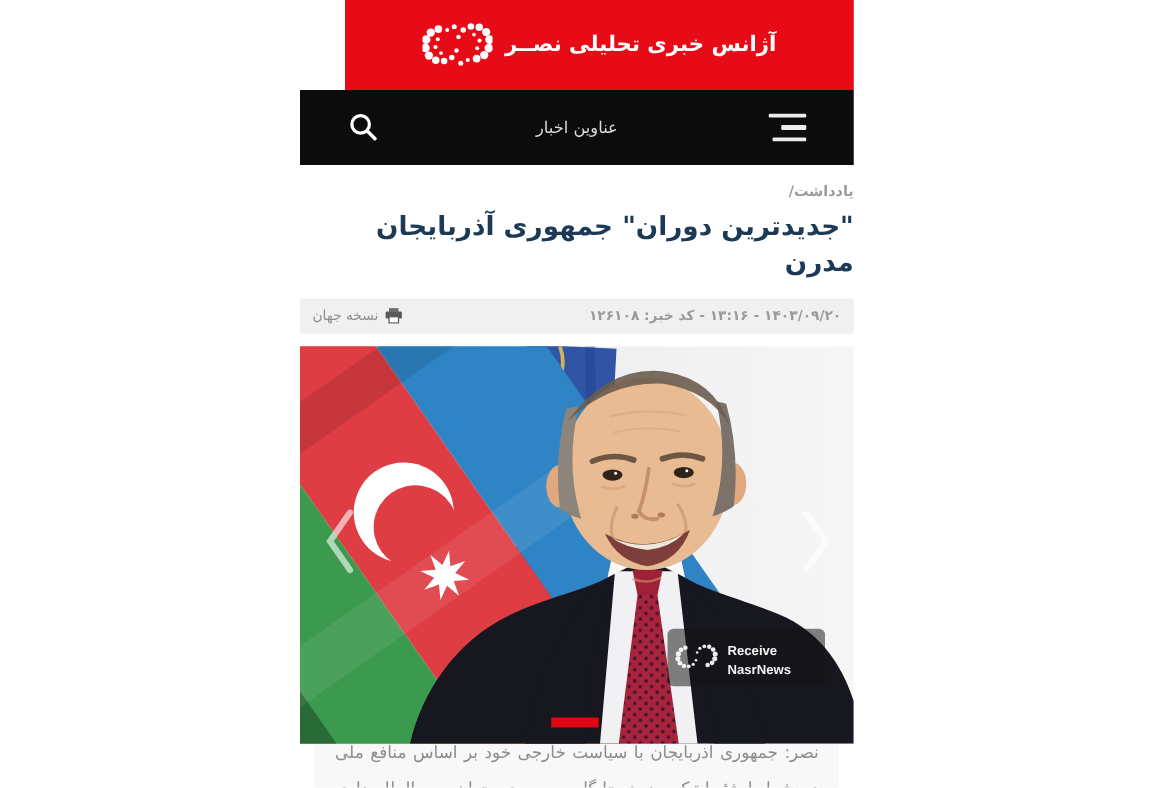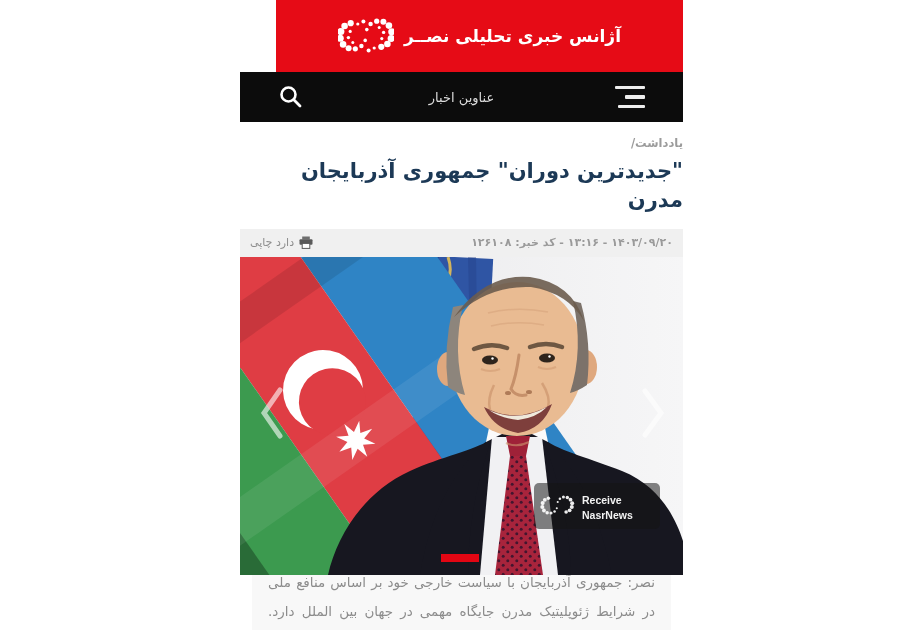--- a/index.html
+++ b/index.html
@@ -7,41 +7,41 @@
               font-family:"DejaVu Sans", sans-serif; }
   .column { width:443px; margin:0 auto; background:#ffffff; }
 
   
   .brand { height:72px; background:#e60b16; display:flex; align-items:center; justify-content:center;margin-left:36px; }
   .brand-inner { display:flex; align-items:center; gap:10px; direction:rtl; }
   .brand-title { color:#ffffff; font-size:17px; font-weight:bold; letter-spacing:0; }
   .brand-logo { width:56px; height:54px; display:block; }
 
   
-  .nav { height:50px; background:#0c0c0c; display:grid; grid-template-columns:1fr auto 1fr;
+  .nav { height:60px; background:#0c0c0c; display:grid; grid-template-columns:1fr auto 1fr;
          align-items:center; padding:0 38px; direction:ltr; }
   .nav-search { justify-self:start; background:none; border:none; cursor:pointer; display:flex; }
   .nav-title { justify-self:center; color:#dcdcdc; font-size:13px; }
   .nav-burger { justify-self:end; background:none; border:none; cursor:pointer;
                 display:flex; flex-direction:column; align-items:flex-end; gap:6px; }
   .nav-burger span { display:block; height:3.5px; background:#ededed; border-radius:1px; }
   .nav-burger .b1 { width:30px; } .nav-burger .b2 { width:20px; } .nav-burger .b3 { width:27px; }
 
   
   .breadcrumb { direction:rtl; text-align:right; color:#9b9b9b; font-size:11.5px; margin-top:14px;font-weight:bold; }
   .headline  { direction:rtl; text-align:right; color:#1c3956; font-size:21px; font-weight:bold;
                margin-top:7px; line-height:1.4; }
   .metabar { margin-top:13px; height:28px; background:#f0f0f0; direction:rtl;
              display:flex; align-items:center; justify-content:space-between; padding:0 10px; }
   .meta-date { color:#9a9a9a; font-size:11px;font-weight:bold; }
   .print-btn { display:flex; align-items:center; gap:5px; background:none; border:none;
                cursor:pointer; color:#8d8d8d; font-size:11px; font-family:"DejaVu Sans",sans-serif; }
 
   
-  .photo { position:relative; width:443px; height:286px; }
+  .photo { margin-top:10px; position:relative; width:443px; height:286px; }
   .photo svg { display:block; }
 
   
   .lead-box { margin:12px 12px 0 12px; background:#f8f8f8; padding:13px 16px 20px 16px; }
   .lead-text { direction:rtl; text-align:justify; color:#8c8c8c; font-size:13.5px; line-height:29px; }
 
   .wm-latin { font-family:"Liberation Sans", sans-serif; }
 </style>
 </head>
 <body>
@@ -105,21 +105,21 @@
   <h1 class="headline">"جدیدترین دوران" جمهوری آذربایجان مدرن</h1>
 
   <div class="metabar">
     <span class="meta-date">۱۴۰۳/۰۹/۲۰ - ۱۳:۱۶ - کد خبر: ۱۲۶۱۰۸</span>
     <button class="print-btn">
       <svg width="14" height="13" viewBox="0 0 14 13">
         <rect x="3.2" y="0.5" width="7.6" height="3" fill="#6e6e6e"></rect>
         <rect x="0.5" y="3.2" width="13" height="5.6" rx="1" fill="#5a5a5a"></rect>
         <rect x="3.2" y="7.4" width="7.6" height="5" fill="#ffffff" stroke="#5a5a5a" stroke-width="1"></rect>
       </svg>
-      <span>دارد چاپی</span>
+      <span>نسخه جهان</span>
     </button>
   </div>
 
   <figure class="photo">
     <svg width="443" height="318" viewBox="0 0 443 318">
       <defs>
         <linearGradient id="wall" x1="0" y1="0" x2="1" y2="0">
           <stop offset="0" stop-color="#e7e7e9"></stop>
             <stop offset="1" stop-color="#f6f6f7"></stop>
         </linearGradient>

